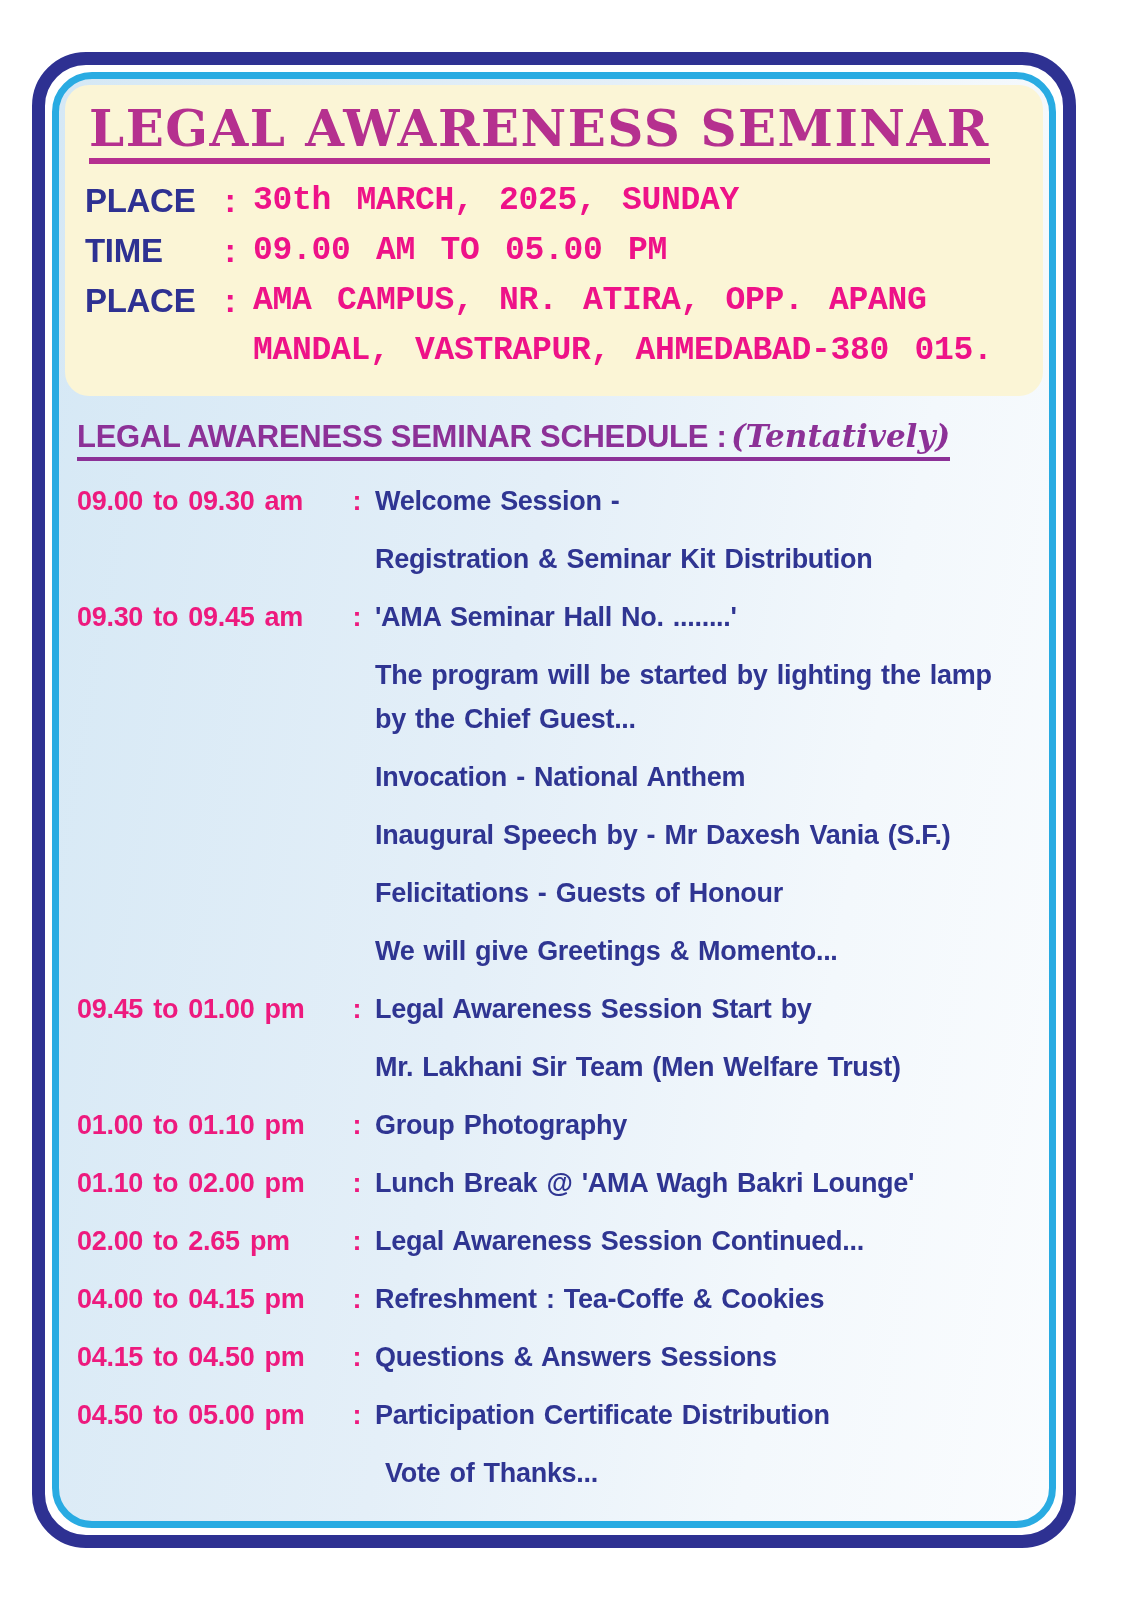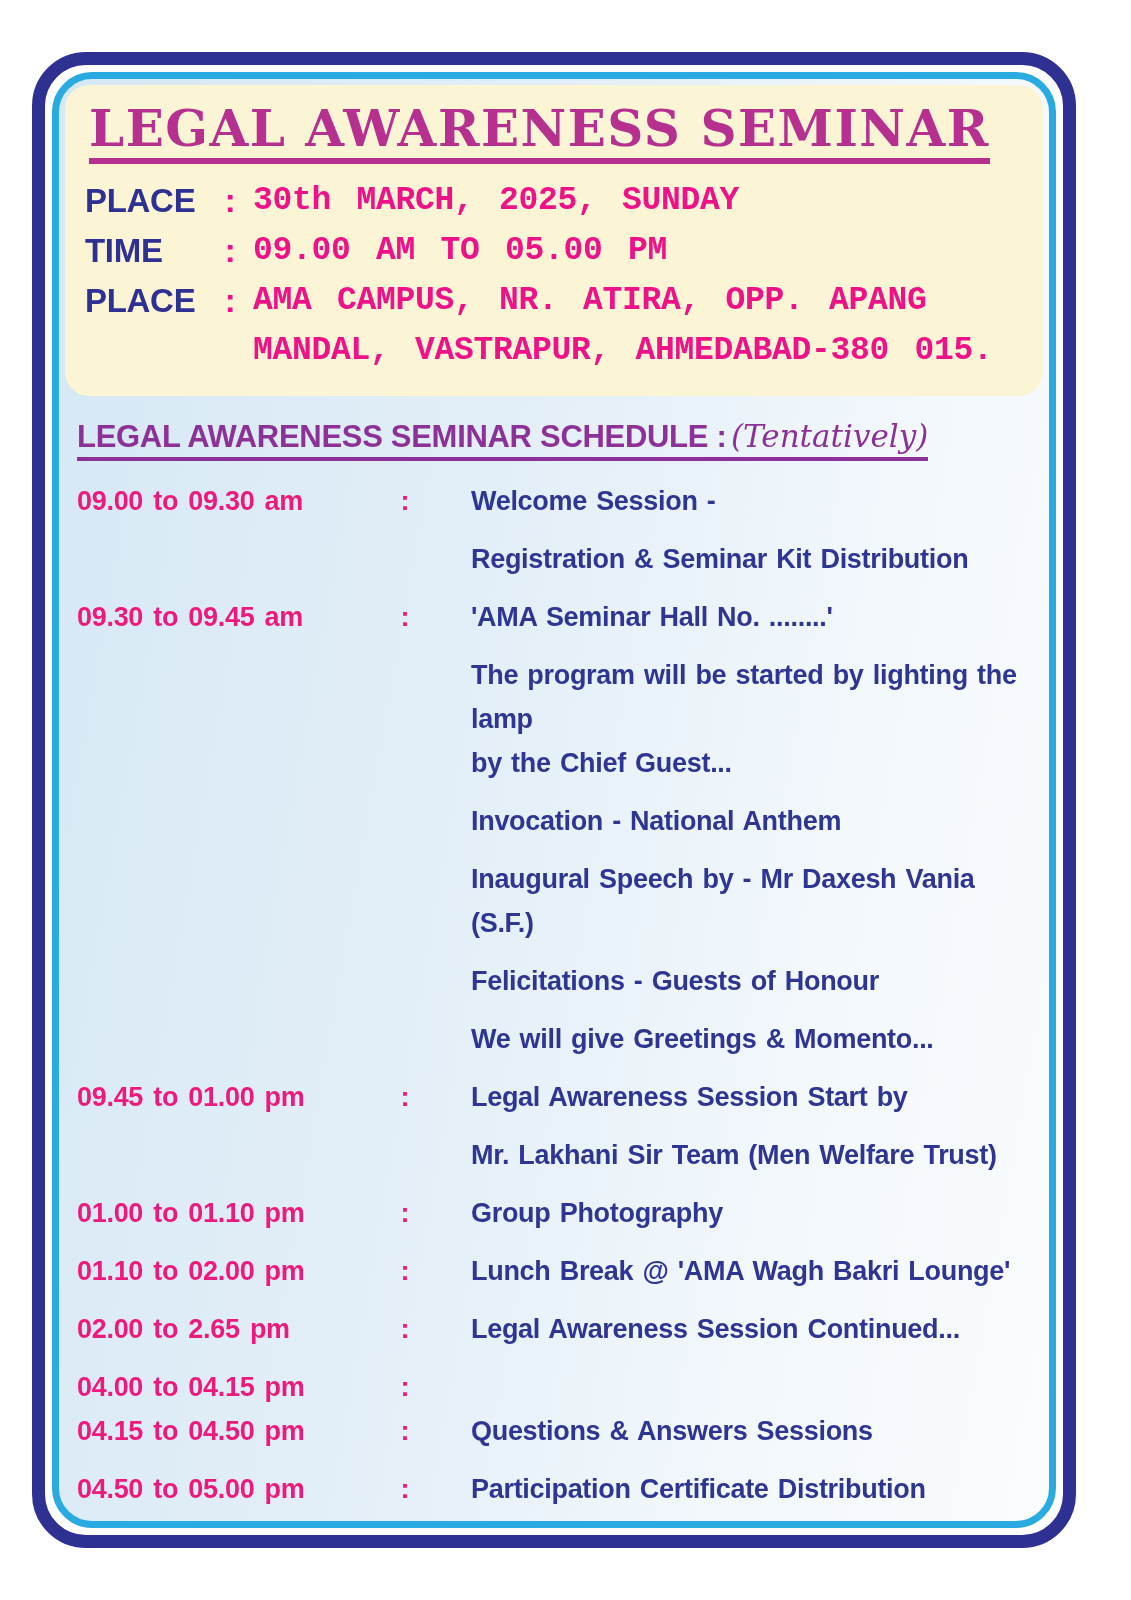--- a/index.html
+++ b/index.html
@@ -39,24 +39,24 @@
   .info-value{color:#ee1288;max-width:760px;font-family:Liberation Mono, monospace;}
   .schedule{padding:22px 6px 0 12px;}
   .sched-head{
     display:inline-block;border-bottom:4px solid #8c3197;
     padding-bottom:2px;margin-bottom:18px;white-space:nowrap;
   }
   .sched-head-main{
     font-size:31px;font-weight:bold;color:#8c3197;letter-spacing:-0.3px;
   }
   .sched-head-note{
-    font-family:"DejaVu Serif", serif;font-style:italic;font-weight:normal;
+    font-family:"DejaVu Serif", serif;font-style:italic;font-weight:bold;
     font-size:31px;color:#8c3197;
   }
-  .sched-row{display:grid;grid-template-columns:262px 36px 1fr;gap:48px;}
+  .sched-row{display:grid;grid-template-columns:262px 36px 1fr;}
   .sched-time{
     color:#ed1a7e;font-weight:bold;font-size:27px;line-height:44px;
     letter-spacing:-0.3px;word-spacing:3px;white-space:nowrap;
   }
   .sched-sep{
     color:#ed1a7e;font-weight:bold;font-size:27px;line-height:44px;text-align:center;
   }
   .sched-desc{min-width:0;}
   .sched-line{
     color:#2f3592;font-weight:bold;font-size:27px;line-height:44px;
@@ -152,20 +152,23 @@
           <span class="sched-time">02.00 to 2.65 pm</span>
           <span class="sched-sep">:</span>
           <div class="sched-desc">
             <div class="sched-line">Legal Awareness Session Continued...</div>
           </div>
         </div>
 
         <div class="sched-row">
           <span class="sched-time">04.00 to 04.15 pm</span>
           <span class="sched-sep">:</span>
+          <div class="sched-desc">
+            <div class="sched-line">Refreshment : Tea-Coffe &amp; Cookies</div>
+          </div>
         </div>
 
         <div class="sched-row">
           <span class="sched-time">04.15 to 04.50 pm</span>
           <span class="sched-sep">:</span>
           <div class="sched-desc">
             <div class="sched-line">Questions &amp; Answers Sessions</div>
           </div>
         </div>
 

